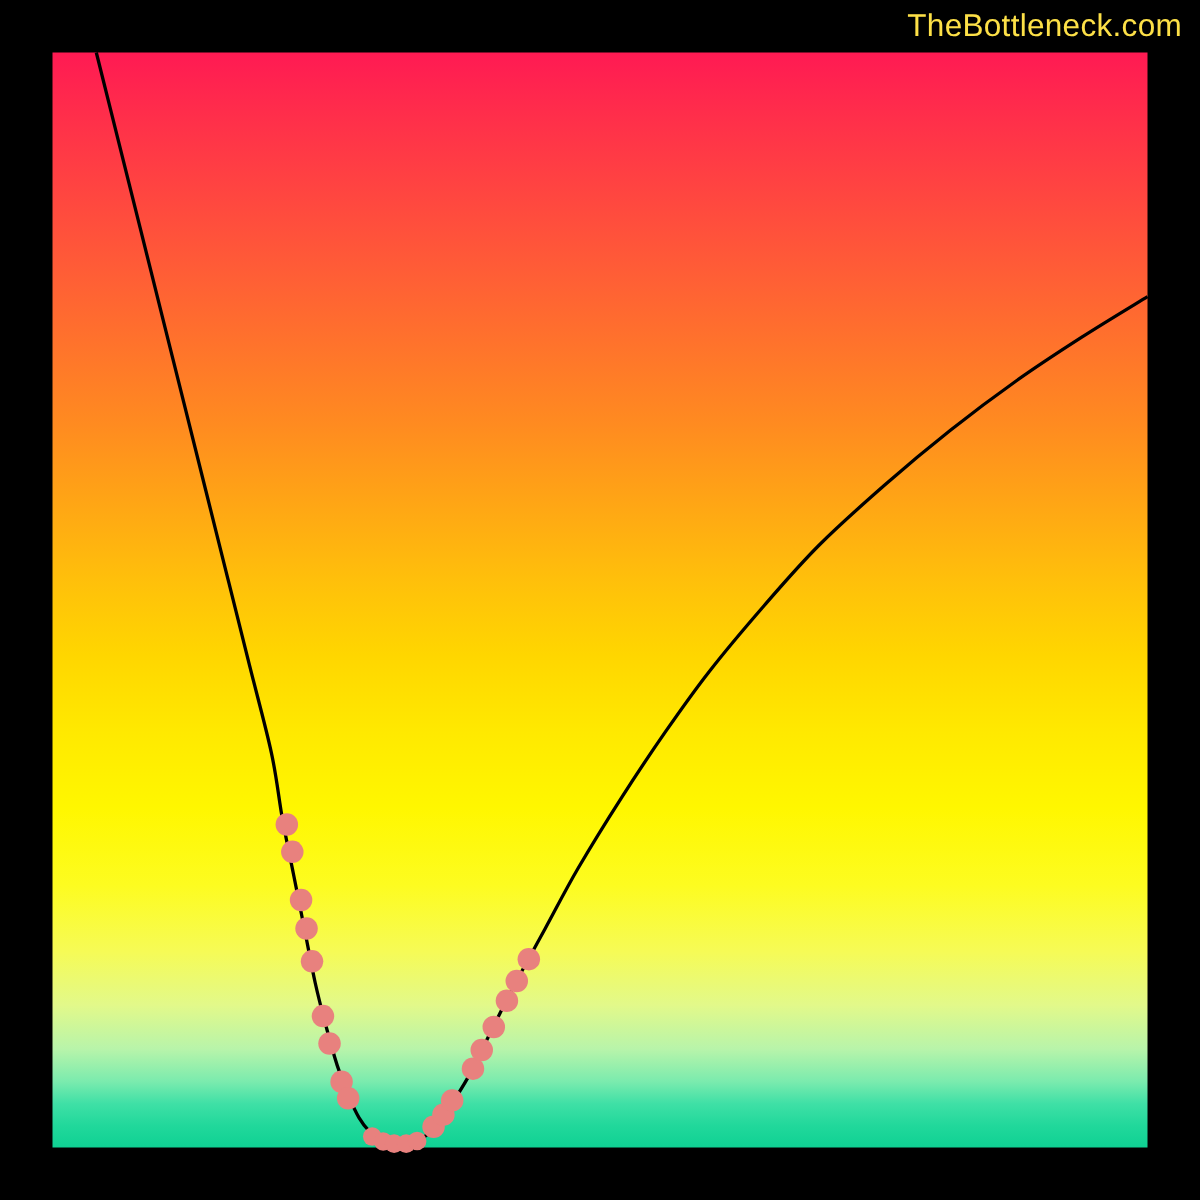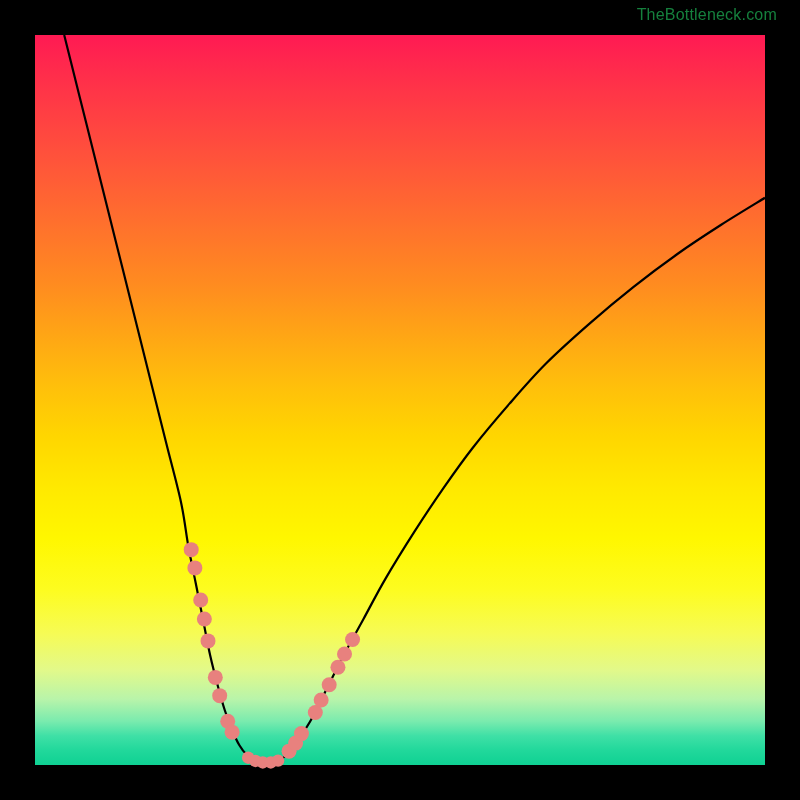--- a/index.html
+++ b/index.html
@@ -19,21 +19,21 @@
     #fff700 69%,
     #fdfc20 76%,
     #f6fb55 82%,
     #e2f98a 87%,
     #b8f4aa 91%,
     #7aebae 94%,
     #3fe0a6 96%,
     #21d89b 98%,
     #0fd193 100%);
 }
-.watermark{position:absolute;top:6px;right:23px;color:#15803d;font-size:16px;font-weight:400;letter-spacing:.2px}
+.watermark{position:absolute;top:6px;right:12px;color:#fde047;font-size:21px;font-weight:400;letter-spacing:.2px}
 svg.curve{position:absolute;left:35px;top:35px;width:730px;height:730px;overflow:visible}
 svg .stroke{fill:none;stroke:#000;stroke-width:2.2}
 .dot{fill:#e8817e;stroke:none}
 </style>
 </head>
 <body>
 
 <div class="frame">
   <div class="plot-area"></div>
   <div class="watermark">TheBottleneck.com</div>

